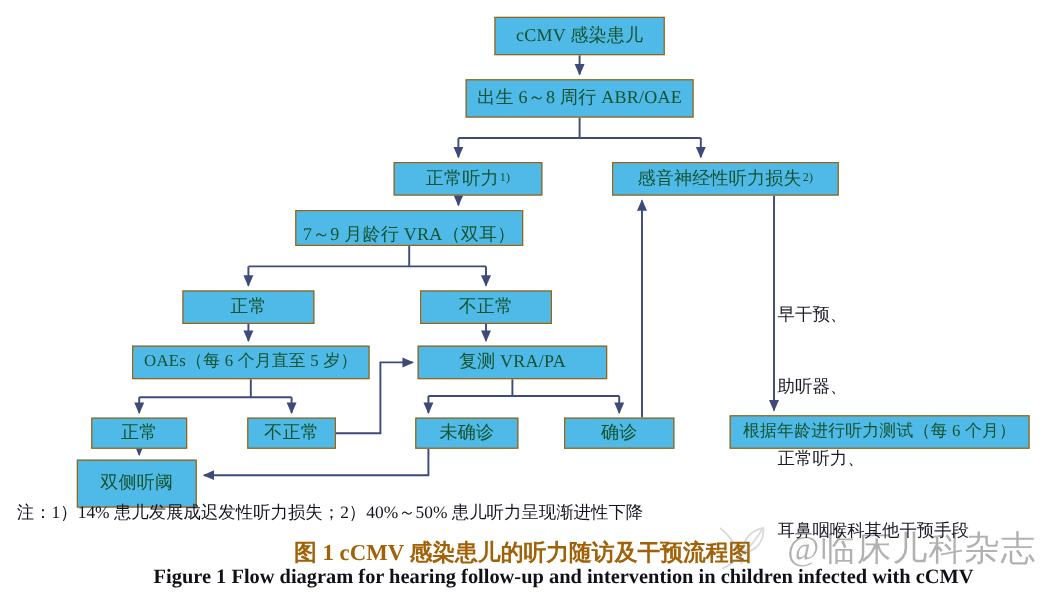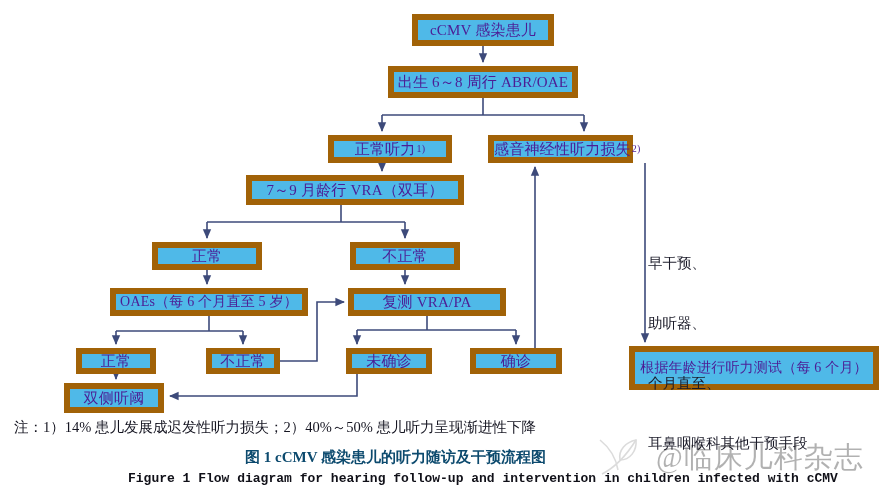--- a/index.html
+++ b/index.html
@@ -17,26 +17,26 @@
   }
   #diagram {
     position: absolute;
     left: 0; top: 0;
     width: 885px;
     height: 495px;
   }
   .node {
     position: absolute;
     background: #4FB9E8;
-    border: 6px solid #a16207;
+    border: 1px solid #a16207;
     box-sizing: border-box;
     display: flex;
     align-items: center;
     justify-content: center;
-    color: #4c1d95;
+    color: #14532d;
     font-family: "Liberation Serif", "DejaVu Serif", serif;
     font-size: 15px;
     line-height: 1;
     white-space: nowrap;
     letter-spacing: 0.2px;
   }
   .node .sup {
     font-size: 10px;
     vertical-align: super;
     margin-left: 1px;
@@ -52,29 +52,29 @@
   .note {
     position: absolute;
     font-family: "Liberation Serif", "DejaVu Serif", serif;
     font-size: 14.5px;
     color: #141420;
     white-space: nowrap;
   }
   .cap-cn {
     position: absolute;
     font-family: "Liberation Serif", "DejaVu Serif", serif;
-    font-size: 15px;
+    font-size: 19px;
     font-weight: bold;
-    color: #0c4a6e;
+    color: #a16207;
     white-space: nowrap;
   }
   .cap-en {
     position: absolute;
-    font-family: Liberation Mono, monospace;
-    font-size: 13px;
+    font-family: Liberation Serif, serif;
+    font-size: 17px;
     font-weight: bold;
     color: #101018;
     white-space: nowrap;
   }
   #connectors {
     position: absolute;
     left: 0; top: 0;
     width: 885px;
     height: 495px;
     pointer-events: none;
@@ -158,26 +158,26 @@
 
   <div class="node" style="left:388px; top:66px; width:190px; height:32px;">
     <span>出生 6～8 周行 ABR/OAE</span>
   </div>
 
   <div class="node" style="left:328px; top:135px; width:124px; height:28px;">
     <span>正常听力</span>
       <span class="sup">1)</span>
   </div>
 
-  <div class="node" style="left:488px; top:135px; width:145px; height:28px;justify-content:space-between;">
+  <div class="node" style="left:510px; top:135px; width:189px; height:28px;">
     <span>感音神经性听力损失</span>
       <span class="sup">2)</span>
   </div>
 
-  <div class="node" style="left:246px; top:175px; width:218px; height:30px;">
+  <div class="node" style="left:246px; top:175px; width:190px; height:30px;align-items:flex-end;">
     <span>7～9 月龄行 VRA（双耳）</span>
   </div>
 
   <div class="node" style="left:152px; top:242px; width:110px; height:28px;">
     <span>正常</span>
   </div>
 
   <div class="node" style="left:350px; top:242px; width:110px; height:28px;">
     <span>不正常</span>
   </div>
@@ -199,32 +199,32 @@
   </div>
 
   <div class="node" style="left:314px; top:348px; width:86px; height:26px;margin-left:32px;">
     <span>未确诊</span>
   </div>
 
   <div class="node" style="left:470px; top:348px; width:92px; height:26px;">
     <span>确诊</span>
   </div>
 
-  <div class="node" style="left:629px; top:346px; width:250px; height:44px; font-size:14px;">
+  <div class="node" style="left:608px; top:346px; width:250px; height:28px; font-size:14px;">
     <span>根据年龄进行听力测试（每 6 个月）</span>
   </div>
 
-  <div class="node" style="left:64px; top:383px; width:100px; height:30px;">
+  <div class="node" style="left:64px; top:383px; width:100px; height:40px;">
     <span>双侧听阈</span>
   </div>
 
   <div class="plain-text" style="left:648px; top:213px;">
     <div>早干预、</div>
     <div>助听器、</div>
-    <div>个月直至、</div>
+    <div>正常听力、</div>
     <div>耳鼻咽喉科其他干预手段</div>
   </div>
 
   <div class="note" style="left:14px; top:418px;text-align:right;">注：1）14% 患儿发展成迟发性听力损失；2）40%～50% 患儿听力呈现渐进性下降</div>
 
   <div class="cap-cn" style="left:245px; top:448px;">图 1    cCMV 感染患儿的听力随访及干预流程图</div>
 
   <div class="cap-en" style="left:128px; top:471px;">Figure 1    Flow diagram for hearing follow-up and intervention in children infected with cCMV</div>
 
   <div id="watermark">

